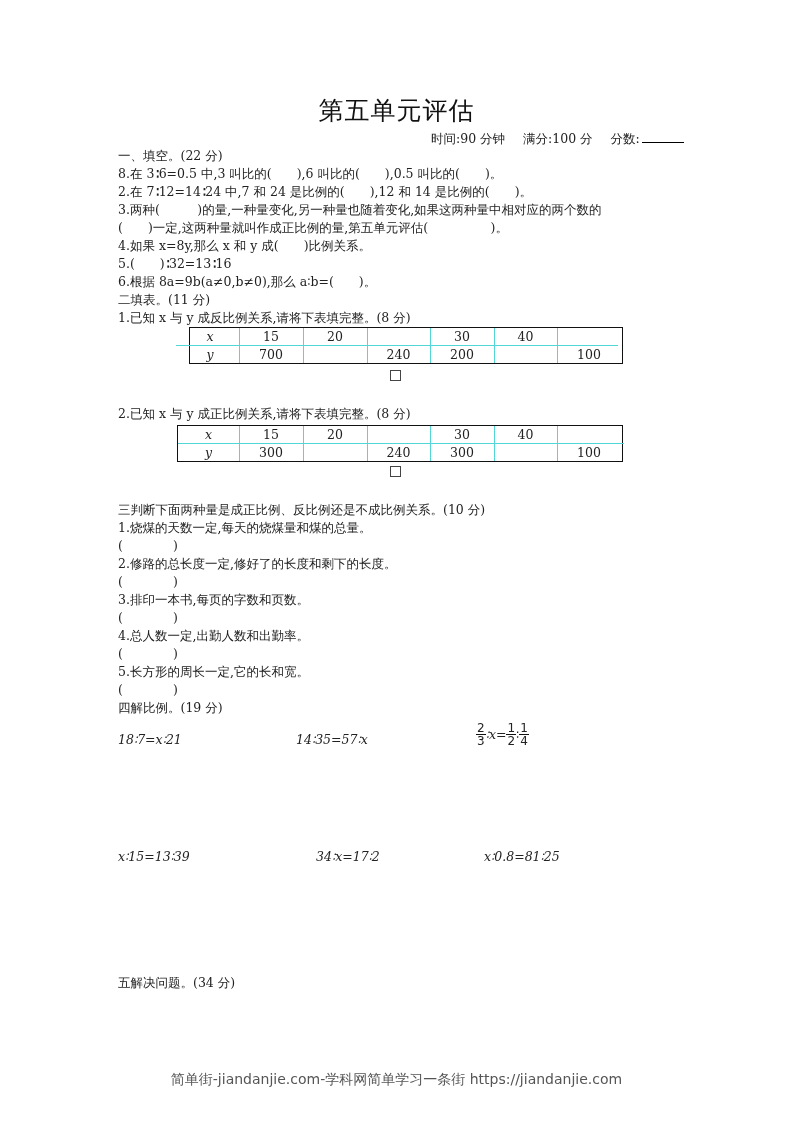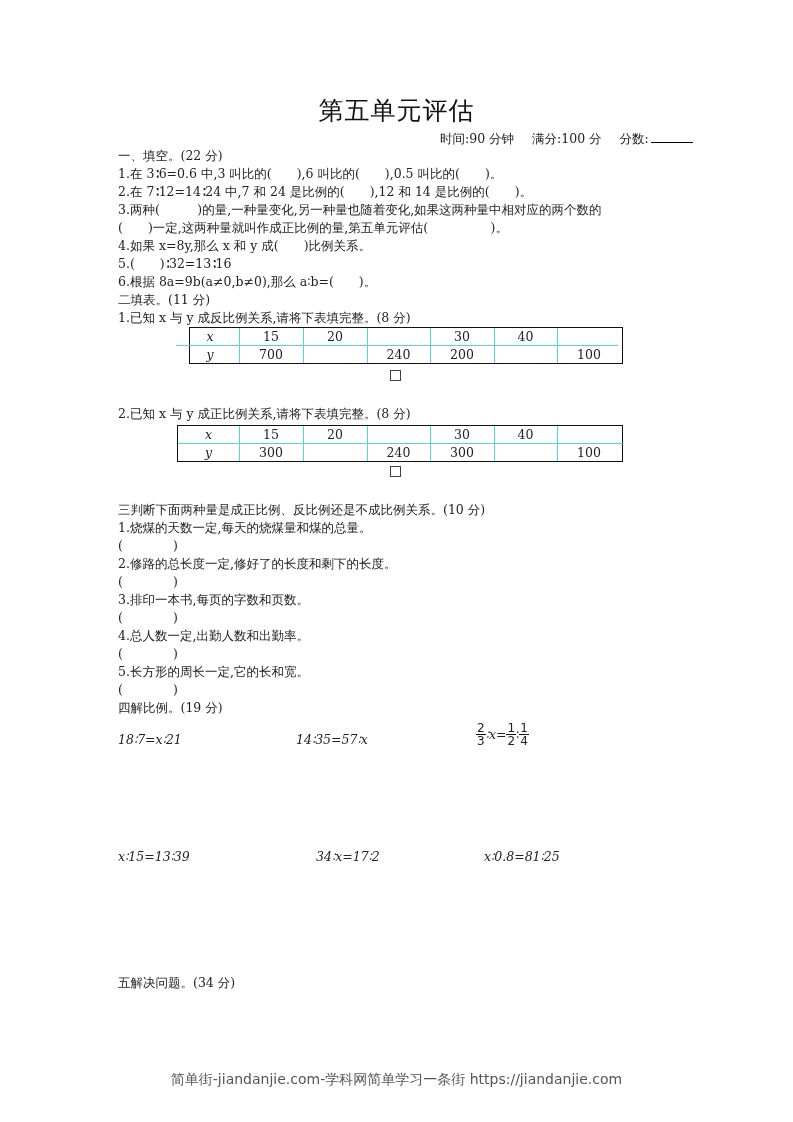--- a/index.html
+++ b/index.html
@@ -1,20 +1,20 @@
 <!DOCTYPE html>
 <html><head>
 <meta charset="utf-8">
 <style>
   html, body { margin: 0; padding: 0; background: #ffffff; }
   body { width: 793px; height: 1122px; position: relative; overflow: hidden;
          font-family: "DejaVu Serif", "Liberation Serif", serif; color: #222; }
   .abs { position: absolute; white-space: nowrap; }
   .title { left: 0; width: 793px; top: 94px; text-align: center; font-size: 25px; letter-spacing: 1px; color: #111; }
-  .meta { top: 130px; left: 412px; font-size: 12.5px; padding-left: 28px; }
+  .meta { top: 130px; left: 403px; font-size: 12.5px; padding-left: 28px; }
   .meta .gap { display: inline-block; width: 14px; }
   .blank { display: inline-block; width: 42px; border-bottom: 1px solid #000; height: 12px; vertical-align: baseline; margin-left: 2px; }
   .line { font-size: 12.5px; left: 118px; }
   .it { font-style: italic; }
   
   .tbl { position: absolute; border: 1.2px solid #111; box-sizing: border-box; }
   .tbl .hline { position: absolute; height: 1px; background: #52d6d6; }
   .tbl .vline { position: absolute; width: 1px; background: #52d6d6; top: 0; bottom: 0; }
   .cell { position: absolute; font-size: 12.5px; text-align: center; line-height: 18px; }
   .sq { position: absolute; width: 11px; height: 11px; border: 1px solid #444; box-sizing: border-box; }
@@ -29,21 +29,21 @@
 <body>
 
 <div class="abs title">第五单元评估</div>
 <div class="abs meta">
   <span>时间:90 分钟</span><span class="gap"></span>
   <span>满分:100 分</span><span class="gap"></span>
   <span>分数:</span><span class="blank"></span>
 </div>
 
 <div class="abs line" style="top:148px">一、填空。(22 分)</div>
-<div class="abs line" style="top:166px">1.在 3∶6=0.6 中,3 叫比的(　　),6 叫比的(　　),0.5 叫比的(　　)。</div>
+<div class="abs line" style="top:166px">8.在 3∶6=0.5 中,3 叫比的(　　),6 叫比的(　　),0.5 叫比的(　　)。</div>
 <div class="abs line" style="top:184px">2.在 7∶12=14∶24 中,7 和 24 是比例的(　　),12 和 14 是比例的(　　)。</div>
 <div class="abs line" style="top:202px">3.两种(　　　)的量,一种量变化,另一种量也随着变化,如果这两种量中相对应的两个数的</div>
 <div class="abs line" style="top:220px">(　　)一定,这两种量就叫作成正比例的量,第五单元评估(　　　　　)。</div>
 <div class="abs line" style="top:238px">4.如果 x=8y,那么 x 和 y 成(　　)比例关系。</div>
 <div class="abs line" style="top:256px">5.(　　)∶32=13∶16</div>
 <div class="abs line" style="top:274px">6.根据 8a=9b(a≠0,b≠0),那么 a∶b=(　　)。</div>
 
 <div class="abs line" style="top:292px">二填表。(11 分)</div>
 <div class="abs line" style="top:310px">1.已知 x 与 y 成反比例关系,请将下表填完整。(8 分)</div>
 

